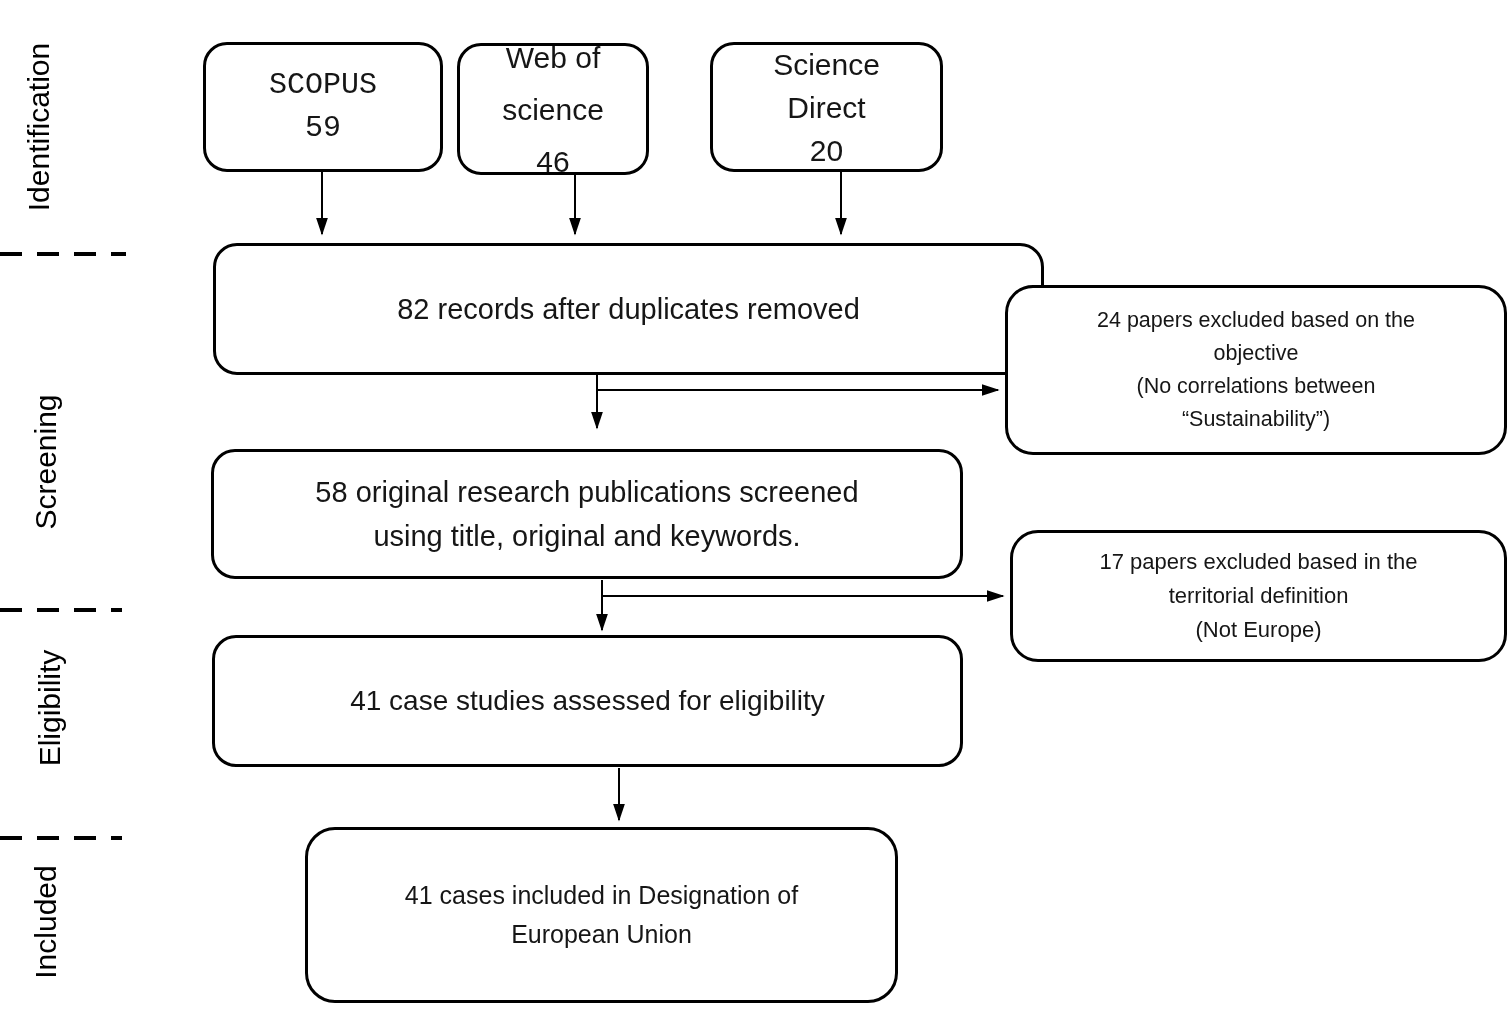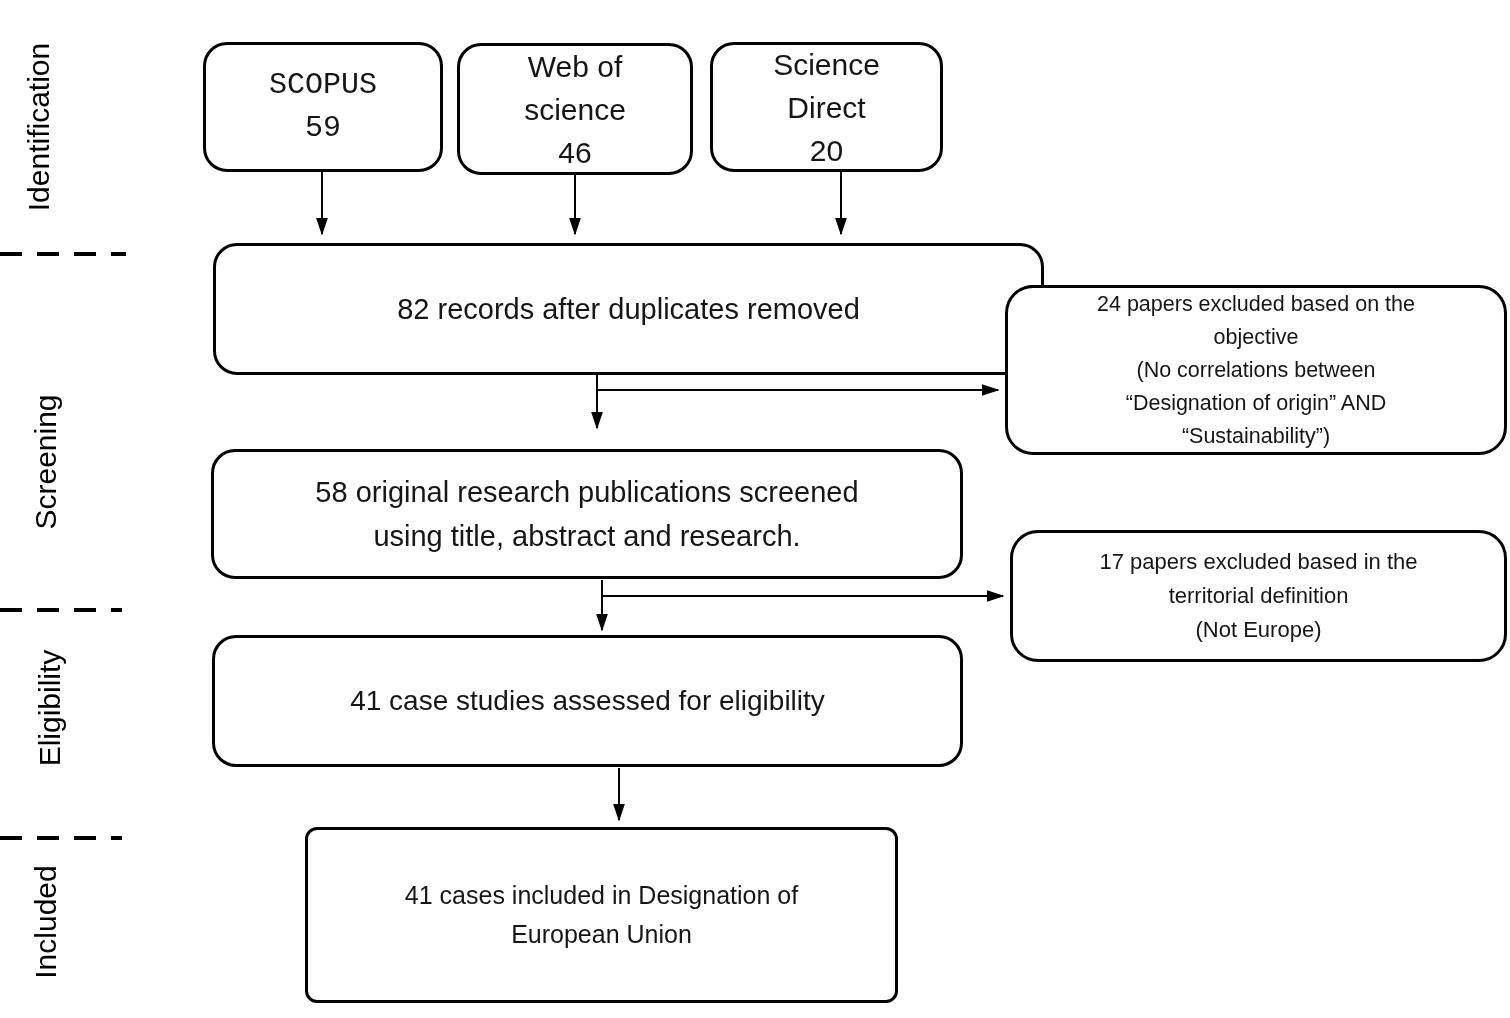--- a/index.html
+++ b/index.html
@@ -29,21 +29,21 @@
     justify-content: center;
     text-align: center;
     z-index: 2;
   }
   .fbox .line { white-space: nowrap; }
 
   .src   { font-size: 30px; line-height: 43px; }
   .big   { font-size: 29px; line-height: 44px; }
   .mid   { font-size: 28px; line-height: 42px; }
   .small { font-size: 21.5px; line-height: 33px; border-radius: 28px; justify-content: center; }
-  .incl  { font-size: 25px; line-height: 39px; border-radius: 12px; }
+  .incl  { font-size: 25px; line-height: 39px; border-radius: 30px; }
 
   
   .stage-label {
     position: absolute;
     font-size: 30px;
     color: #000;
     white-space: nowrap;
     transform: translate(-50%, -50%) rotate(-90deg);
     z-index: 1;
   }
@@ -74,46 +74,45 @@
   <div class="stage-label" style="left:46px;  top:922px;">Included</div>
 
   <div class="stage-divider" style="top:252px; width:126px;"></div>
   <div class="stage-divider" style="top:608px; width:122px;"></div>
   <div class="stage-divider" style="top:836px; width:122px;"></div>
 
   <div class="fbox src" style="left:203px; top:42px; width:240px; height:130px;font-family:Liberation Mono, monospace;">
     <div class="line">SCOPUS</div>
     <div class="line">59</div>
   </div>
-  <div class="fbox src" style="left:457px; top:43px; width:236px; height:132px;">
+  <div class="fbox src" style="left:457px; top:43px; width:192px; height:132px;gap:9px;">
     <div class="line">Web of</div>
     <div class="line">science</div>
     <div class="line">46</div>
   </div>
   <div class="fbox src" style="left:710px; top:42px; width:233px; height:130px;">
     <div class="line">Science</div>
     <div class="line">Direct</div>
     <div class="line">20</div>
   </div>
 
   <div class="fbox big" style="left:213px; top:243px; width:831px; height:132px;">
     <div class="line">82 records after duplicates removed</div>
   </div>
 
   <div class="fbox small" style="left:1005px; top:285px; width:502px; height:170px;">
     <div class="line">24 papers excluded based on the</div>
     <div class="line">objective</div>
     <div class="line">(No correlations between</div>
-    <div class="line">“Designation of origin” AND</div>
     <div class="line">“Sustainability”)</div>
   </div>
 
   <div class="fbox big" style="left:211px; top:449px; width:752px; height:130px;">
     <div class="line">58 original research publications screened</div>
-    <div class="line">using title, abstract and research.</div>
+    <div class="line">using title, original and keywords.</div>
   </div>
 
   <div class="fbox small" style="left:1010px; top:530px; width:497px; height:132px; font-size:22px; line-height:34px;">
     <div class="line">17 papers excluded based in the</div>
     <div class="line">territorial definition</div>
     <div class="line">(Not Europe)</div>
   </div>
 
   <div class="fbox mid" style="left:212px; top:635px; width:751px; height:132px;">
     <div class="line">41 case studies assessed for eligibility</div>

